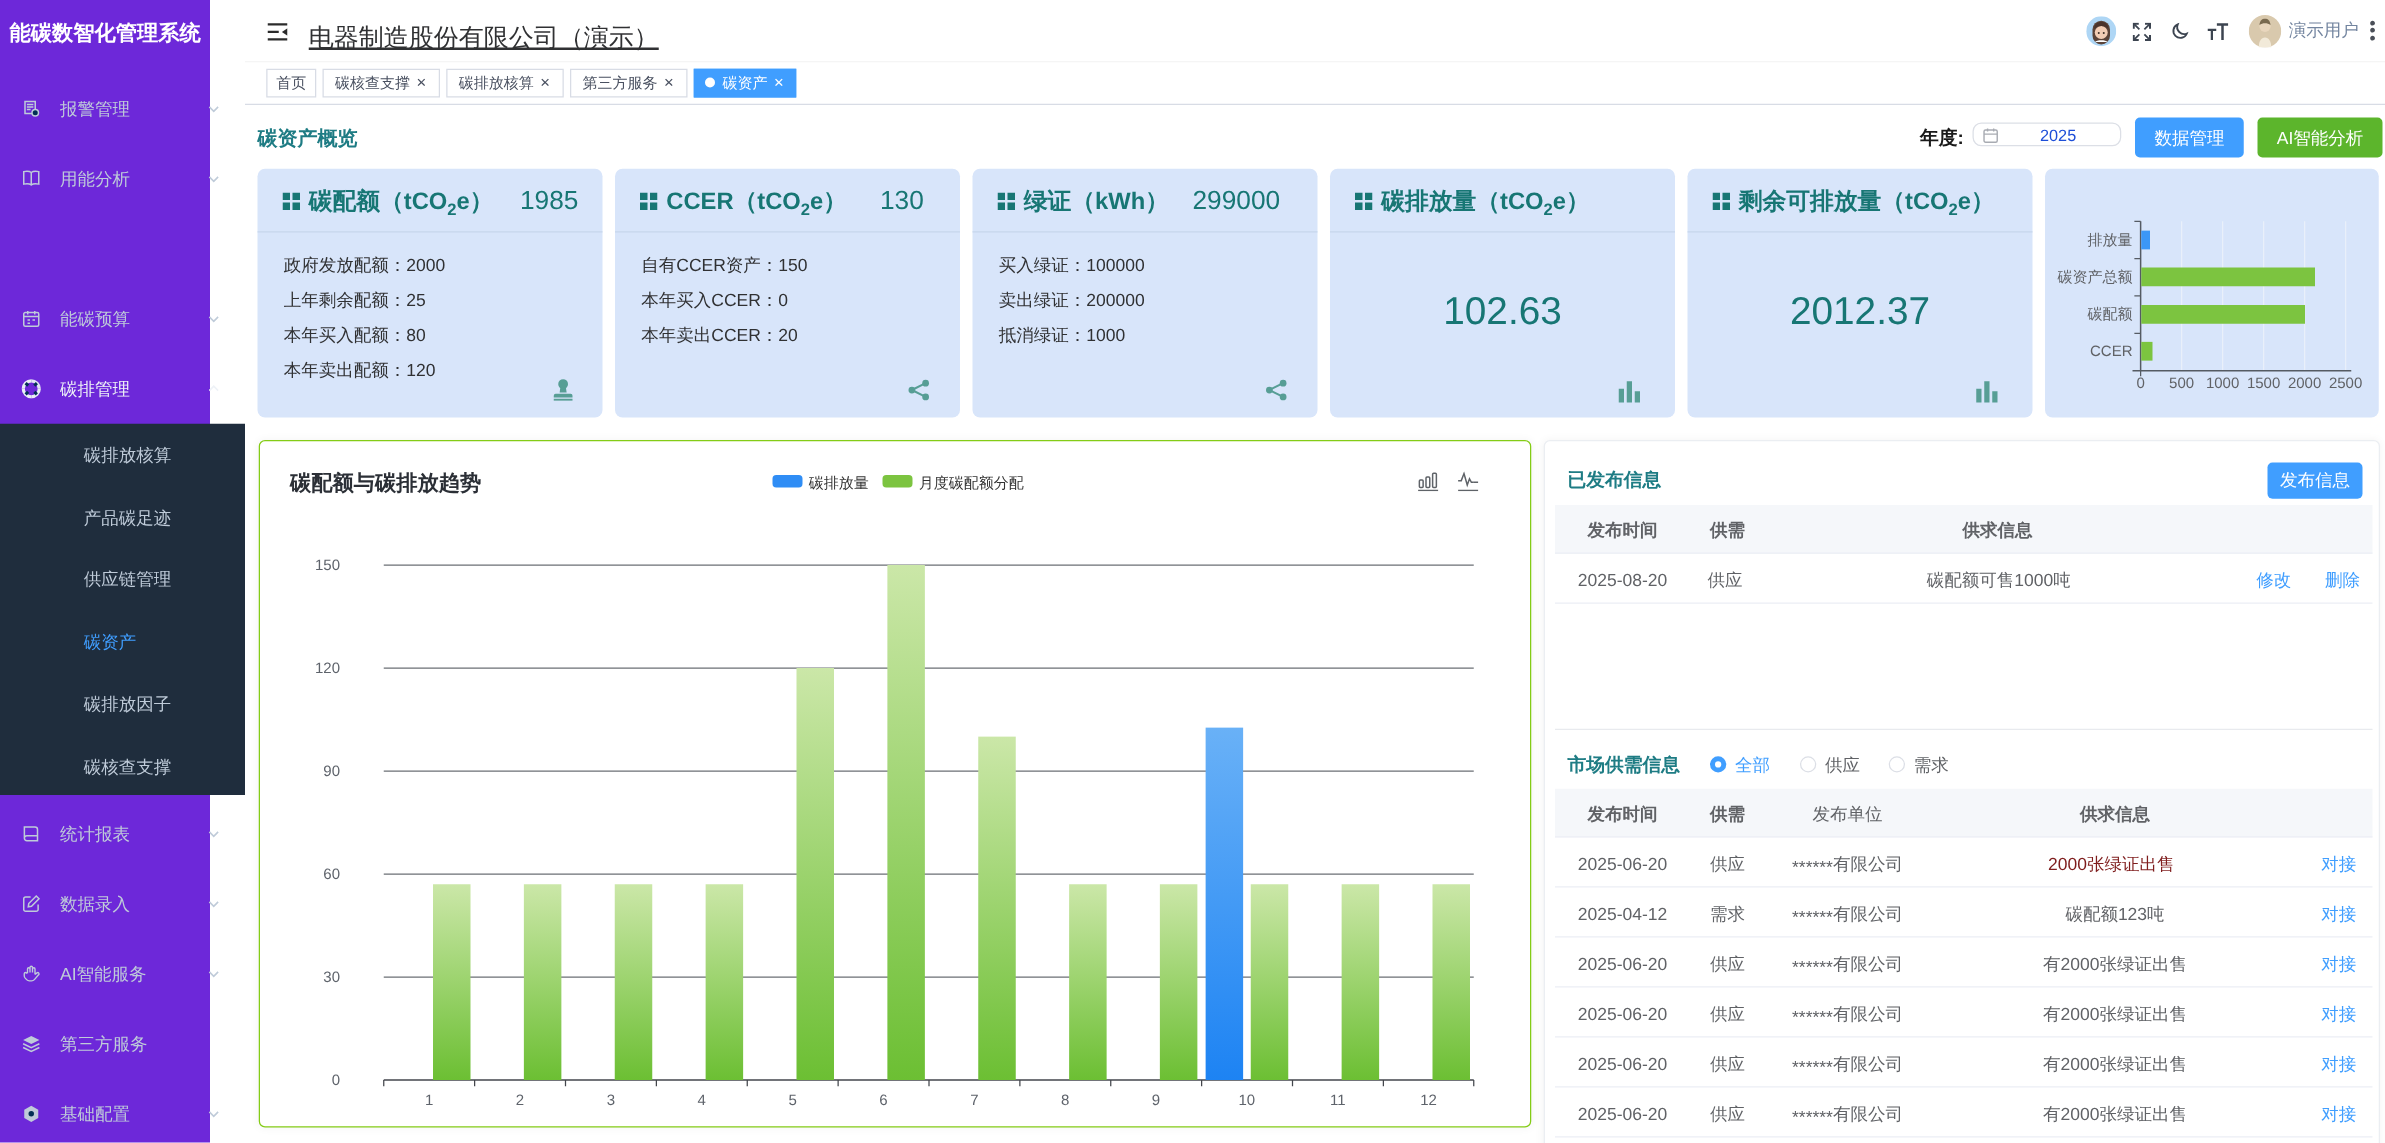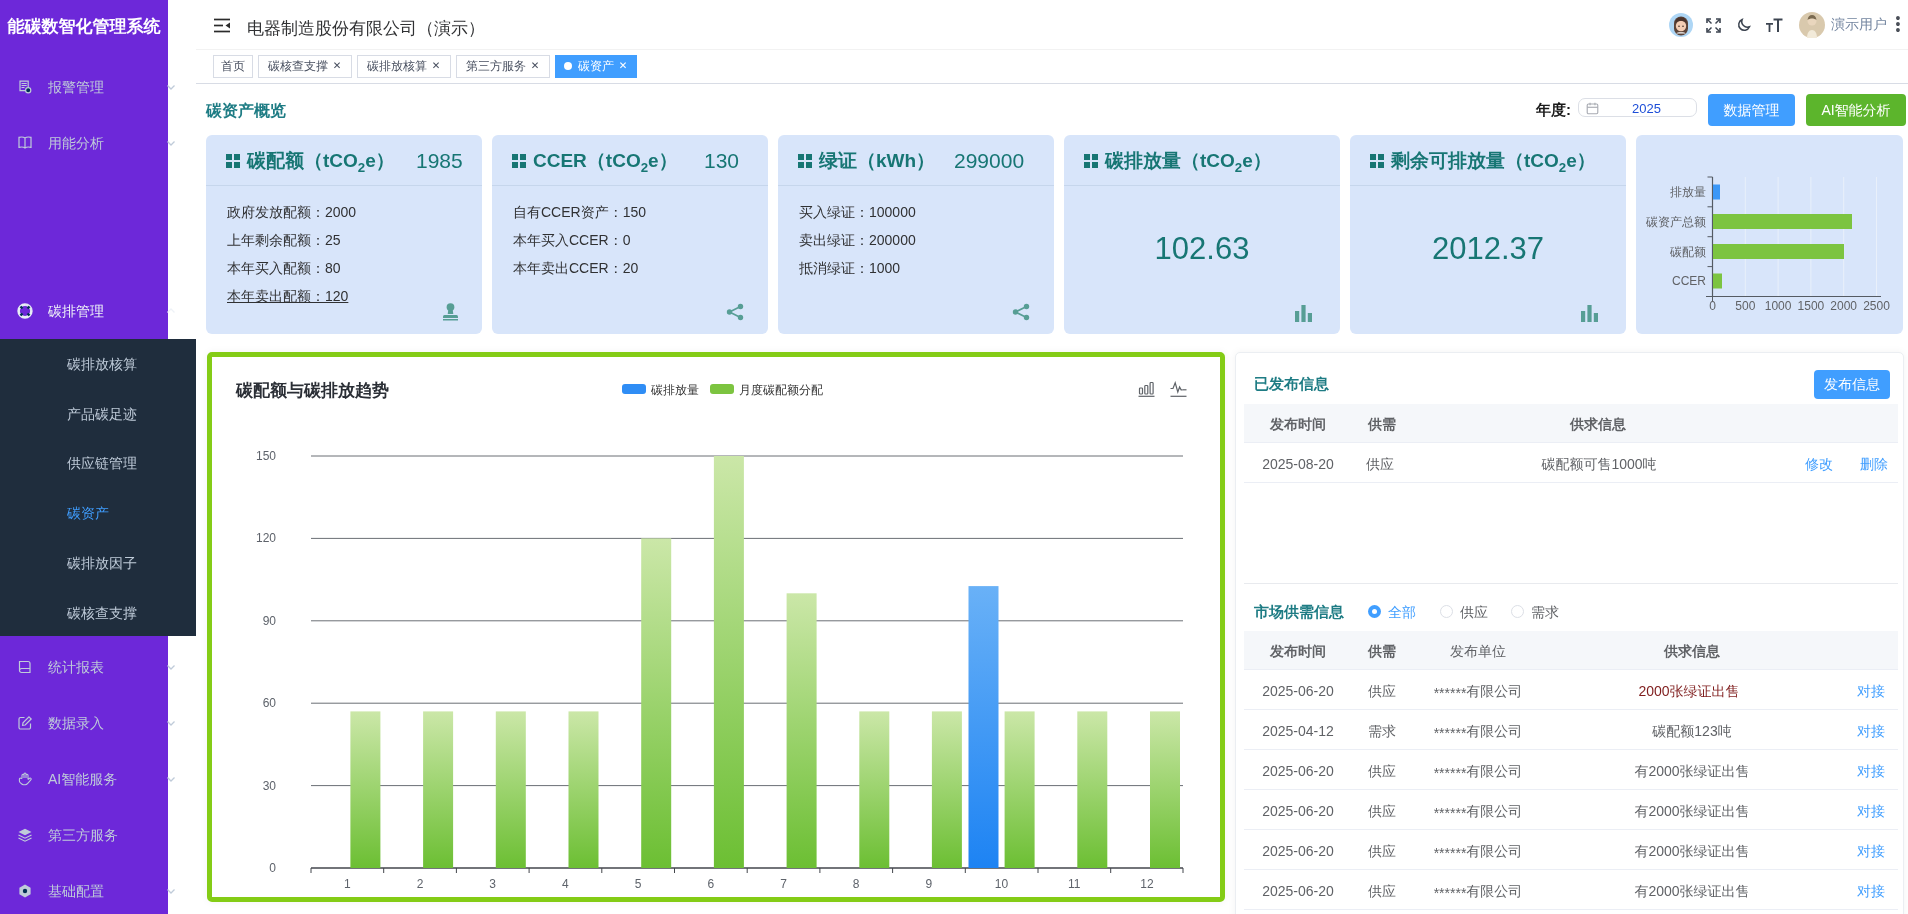--- a/index.html
+++ b/index.html
@@ -34,21 +34,21 @@
 .card{position:absolute;top:135px;width:276px;height:199px;background:#d8e5fa;border-radius:6px;}
 .card .hd{position:absolute;left:0;top:0;width:100%;height:51px;border-bottom:1px solid #c6d6ec;}
 .card .gicon{position:absolute;left:20px;top:19px;width:14px;height:14px;}
 .card .ttl{position:absolute;left:41px;top:13px;font-size:19px;font-weight:bold;color:#177674;}
 .card .num{font-size:21px;color:#177674;position:absolute;top:14px;}
 .card .row{position:absolute;left:21px;font-size:14px;color:#303133;}
 .card .bignum{position:absolute;left:0;width:100%;top:96px;text-align:center;font-size:31px;color:#177674;}
 .card .cicon{position:absolute;}
 sub{font-size:70%;}
 
-#chartcard{position:absolute;left:207px;top:352px;width:1018px;height:550px;background:#fff;border:5px solid #84cc16;border-radius:5px;box-shadow:0 0 8px rgba(0,0,0,.05);}
+#chartcard{position:absolute;left:207px;top:352px;width:1018px;height:550px;background:#fff;border:1px solid #84cc16;border-radius:5px;box-shadow:0 0 8px rgba(0,0,0,.05);}
 #rightcard{position:absolute;left:1235px;top:352px;width:669px;height:600px;background:#fff;border:1px solid #ebeef2;border-radius:5px;box-shadow:0 0 8px rgba(0,0,0,.05);}
 .teal{color:#1e7c84;font-weight:bold;font-size:15px;}
 </style>
 </head>
 <body>
 <div id="sidebar">
   <div class="logo">能碳数智化管理系统</div>
   <div class="mi" style="top:59px;">
       <svg class="ico" viewBox="0 0 16 16">
         <path d="M3 2.2h8.2v9.5H3z M4.5 4.5h5.2 M4.5 6.5h5.2 M4.5 8.5h3" fill="none" stroke="#bfcbd9" stroke-width="1.2"></path>
@@ -57,20 +57,30 @@
       <span class="txt">报警管理</span>
       <svg class="chev" viewBox="0 0 14 14">
         <path d="M3.5 5.5 7 9l3.5-3.5" fill="none" stroke="#bfcbd9" stroke-width="1.3"></path>
       </svg>
     </div>
   <div class="mi" style="top:115px;">
       <svg class="ico" viewBox="0 0 16 16">
         <path d="M8 3c-1.5-1.2-3.5-1.2-6-.7v10c2.5-.5 4.5-.5 6 .7 1.5-1.2 3.5-1.2 6-.7v-10c-2.5-.5-4.5-.5-6 .7z M8 3v10" fill="none" stroke="#bfcbd9" stroke-width="1.2"></path>
       </svg>
       <span class="txt">用能分析</span>
+      <svg class="chev" viewBox="0 0 14 14">
+        <path d="M3.5 5.5 7 9l3.5-3.5" fill="none" stroke="#bfcbd9" stroke-width="1.3"></path>
+      </svg>
+    </div>
+  <div class="mi" style="top:227px;">
+      <svg class="ico" viewBox="0 0 16 16">
+        <rect x="2" y="3" width="12" height="11" rx="1.2" fill="none" stroke="#bfcbd9" stroke-width="1.2"></rect>
+        <path d="M2 6.2h12 M5.2 1.8v2.8 M10.8 1.8v2.8 M5 9h2 M9 9h2 M5 11.5h2" fill="none" stroke="#bfcbd9" stroke-width="1.2"></path>
+      </svg>
+      <span class="txt">能碳预算</span>
       <svg class="chev" viewBox="0 0 14 14">
         <path d="M3.5 5.5 7 9l3.5-3.5" fill="none" stroke="#bfcbd9" stroke-width="1.3"></path>
       </svg>
     </div>
   <div class="mi" style="top:283px;">
       <svg class="ico" viewBox="0 0 16 16">
         <g fill="none" stroke="#e8eef5" stroke-width="2.6">
           <path d="M8 1.6A6.4 6.4 0 0 1 14.4 8" opacity=".95"></path>
           <path d="M14.4 8A6.4 6.4 0 0 1 8 14.4"></path>
           <path d="M8 14.4A6.4 6.4 0 0 1 1.6 8"></path>
@@ -144,21 +154,21 @@
 </div>
 <div id="topbar">
   <svg style="position:absolute;left:18px;top:18px;" width="16" height="15" viewBox="0 0 16 15">
       <g stroke="#2b2b2b" stroke-width="1.7">
         <line x1="0" y1="1.5" x2="16" y2="1.5"></line>
         <line x1="0" y1="7.5" x2="9" y2="7.5"></line>
         <line x1="0" y1="13.5" x2="16" y2="13.5"></line>
       </g>
       <path d="M16 4.5v6L11.5 7.5z" fill="#2b2b2b"></path>
     </svg>
-  <div style="position:absolute;left:51px;top:17px;font-size:17px;color:#303133;">电器制造股份有限公司（演示）</div>
+  <div style="position:absolute;left:51px;top:17px;font-size:20px;color:#303133;text-decoration:underline;">电器制造股份有限公司（演示）</div>
   <svg style="position:absolute;left:1473px;top:13px;" width="24" height="24" viewBox="0 0 24 24">
       <circle cx="12" cy="12" r="12" fill="#aed6f5"></circle>
       <path d="M5 10.5a7 7 0 0 1 14 0v5a7 7 0 0 1-14 0z" fill="#5b4338"></path>
       <circle cx="12" cy="13" r="5.2" fill="#f3cdb4"></circle>
       <path d="M6.3 10.2c0-4 2.5-5.7 5.7-5.7s5.7 1.7 5.7 5.7c-1.5-1.8-3-2.5-5.7-2.5s-4.2.7-5.7 2.5z" fill="#4a332b"></path>
       <circle cx="10" cy="13.3" r=".8" fill="#3a2c24"></circle>
       <circle cx="14" cy="13.3" r=".8" fill="#3a2c24"></circle>
       <path d="M7 20.5c1.2-1.8 8.8-1.8 10 0z" fill="#fff"></path>
     </svg>
   <svg style="position:absolute;left:1510px;top:18px;" width="15" height="15" viewBox="0 0 15 15">
@@ -223,21 +233,21 @@
           <rect x="0" y="8" width="6" height="6"></rect>
           <rect x="8" y="8" width="6" height="6"></rect>
         </g>
       </svg>
       <span class="ttl">碳配额（tCO<sub>2</sub>e）</span>
       <span class="num" style="left:210px;">1985</span>
     </div>
   <div class="row" style="top:69px;">政府发放配额：2000</div>
   <div class="row" style="top:97px;">上年剩余配额：25</div>
   <div class="row" style="top:125px;">本年买入配额：80</div>
-  <div class="row" style="top:153px;text-decoration:underline;">本年卖出配额：120</div>
+  <div class="row" style="top:153px;">本年卖出配额：120</div>
   <svg class="cicon" style="right:22px;bottom:13px;" width="19" height="19" viewBox="0 0 19 19">
       <g fill="#579e95">
         <path d="M7.2 8.5c-1-.8-1.6-2-1.6-3.3A3.9 3.9 0 0 1 9.5 1.3a3.9 3.9 0 0 1 3.9 3.9c0 1.3-.6 2.5-1.6 3.3l.5 3.5H6.7z"></path>
         <path d="M3.5 13h12a1.5 1.5 0 0 1 1.5 1.5V16H2v-1.5A1.5 1.5 0 0 1 3.5 13z"></path>
         <rect x="2" y="17" width="15" height="1.5"></rect>
       </g>
     </svg>
 </div>
 <div class="card" style="left:492px;">
   <div class="hd">

